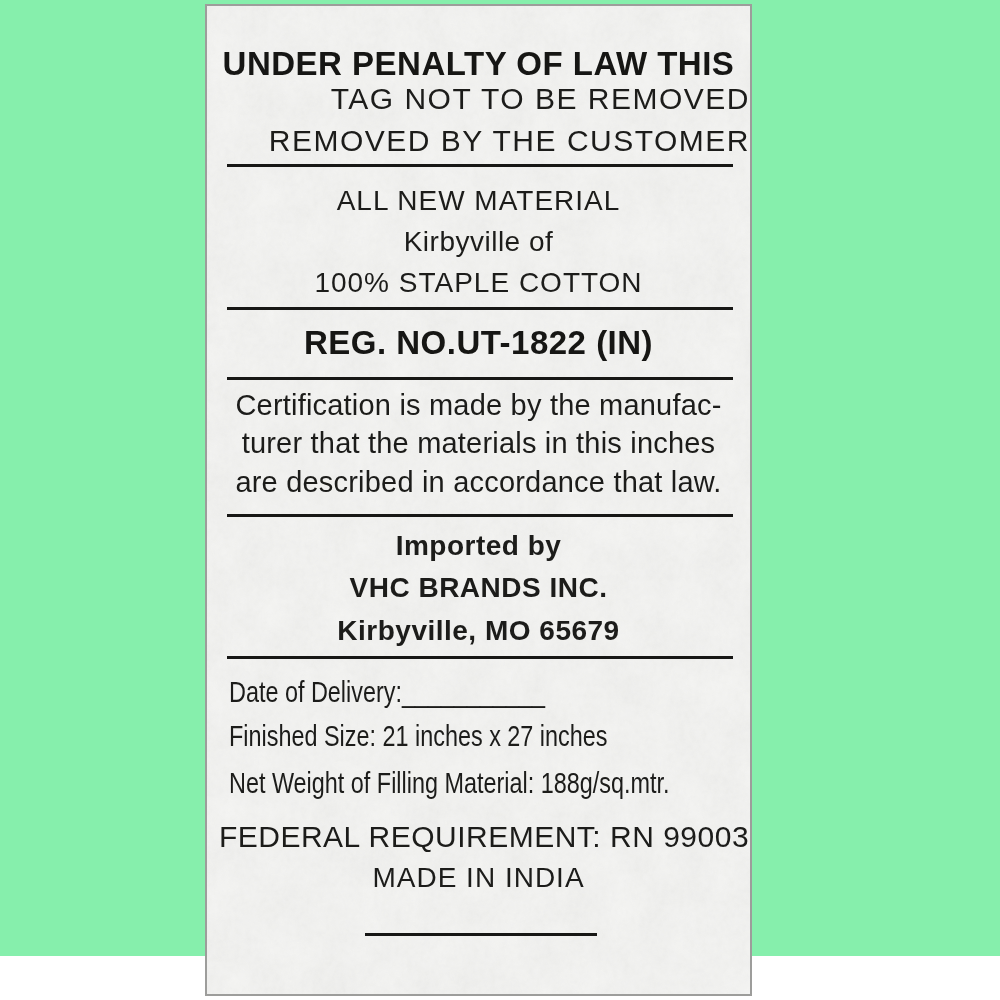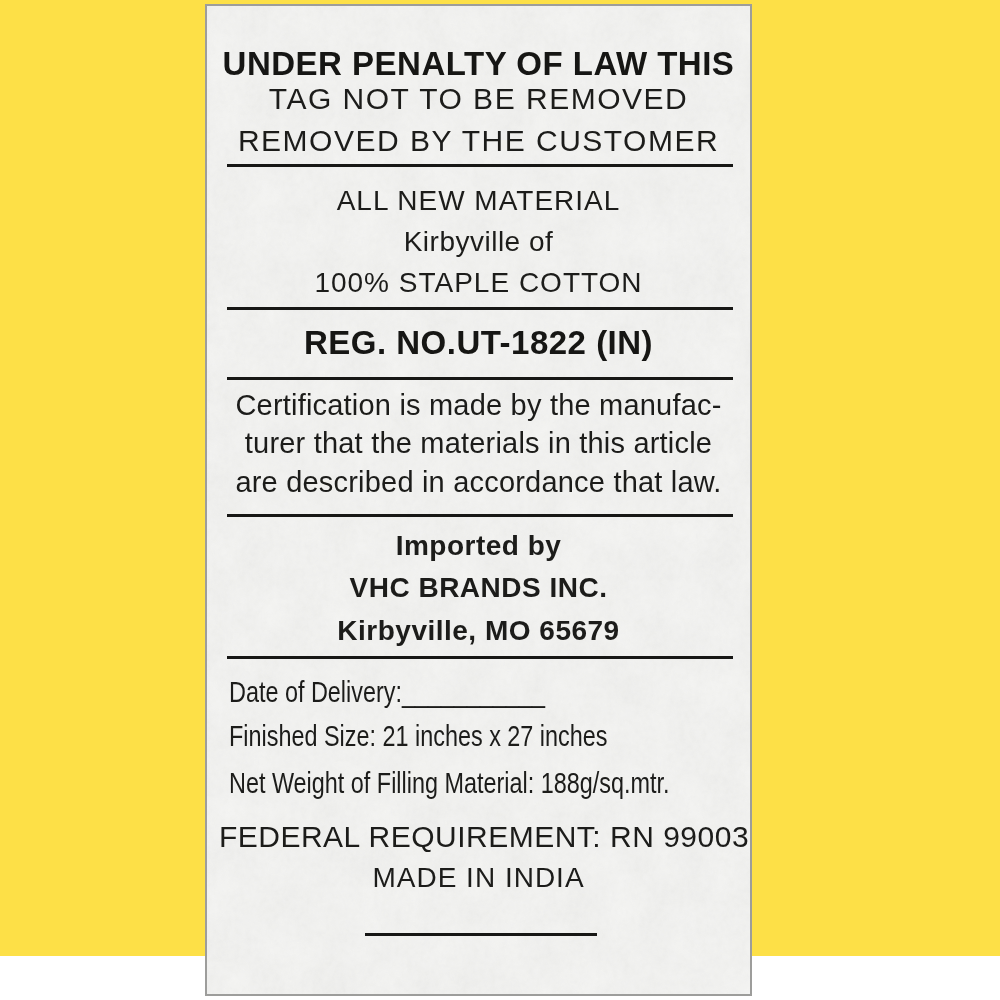--- a/index.html
+++ b/index.html
@@ -8,21 +8,21 @@
     width: 1000px;
     height: 1000px;
     background: #ffffff;
     font-family: "Liberation Sans", sans-serif;
     overflow: hidden;
   }
   .stage {
     position: relative;
     width: 1000px;
     height: 956px;
-    background: #fde047;
+    background: #86efac;
   }
   .label {
     position: absolute;
     left: 205px;
     top: 4px;
     width: 543px;
     height: 988px;
     background: #f2f2f0;
     border: 2px solid #9d9d9b;
     overflow: hidden;
@@ -35,21 +35,21 @@
   }
   .line {
     position: absolute;
     left: 0; right: 0;
     text-align: center;
     transform: translateY(-50%);
     color: #1c1c1a;
     white-space: nowrap;
   }
   .t-bold-head { font-size: 33px; font-weight: 700; letter-spacing: 0.5px; color: #161614; }
-  .t-head      { font-size: 30px; font-weight: 400; letter-spacing: 1.5px; }
+  .t-head      { font-size: 30px; font-weight: 400; letter-spacing: 1.5px; text-align: right; }
   .t-mat       { font-size: 28px; font-weight: 400; letter-spacing: 1px; }
   .t-mixed     { font-size: 28px; font-weight: 400; letter-spacing: 0.5px; }
   .t-reg       { font-size: 33px; font-weight: 700; letter-spacing: 0.5px; color: #161614; }
   .t-cert      { font-size: 29px; font-weight: 400; letter-spacing: 0.2px; }
   .t-imp       { font-size: 28px; font-weight: 700; letter-spacing: 0.5px; }
   .t-fed       { font-size: 30px; font-weight: 400; letter-spacing: 0.5px; }
   .t-made      { font-size: 28px; font-weight: 400; letter-spacing: 1px; }
   .t-cond {
     left: 22px; right: auto;
     text-align: left;
@@ -130,21 +130,21 @@
     <div class="line t-mixed" id="ln-mat-2">Kirbyville of</div>
     <div class="line t-mat" id="ln-mat-3">100% STAPLE COTTON</div>
 
     <div class="divider" id="dv-2"></div>
 
     <div class="line t-reg" id="ln-reg">REG. NO.UT-1822 (IN)</div>
 
     <div class="divider" id="dv-3"></div>
 
     <div class="line t-cert" id="ln-cert-1">Certification is made by the manufac-</div>
-    <div class="line t-cert" id="ln-cert-2">turer that the materials in this article</div>
+    <div class="line t-cert" id="ln-cert-2">turer that the materials in this inches</div>
     <div class="line t-cert" id="ln-cert-3">are described in accordance that law.</div>
 
     <div class="divider" id="dv-4"></div>
 
     <div class="line t-imp" id="ln-imp-1">Imported by</div>
     <div class="line t-imp" id="ln-imp-2">VHC BRANDS INC.</div>
     <div class="line t-imp" id="ln-imp-3">Kirbyville, MO 65679</div>
 
     <div class="divider" id="dv-5"></div>
 

